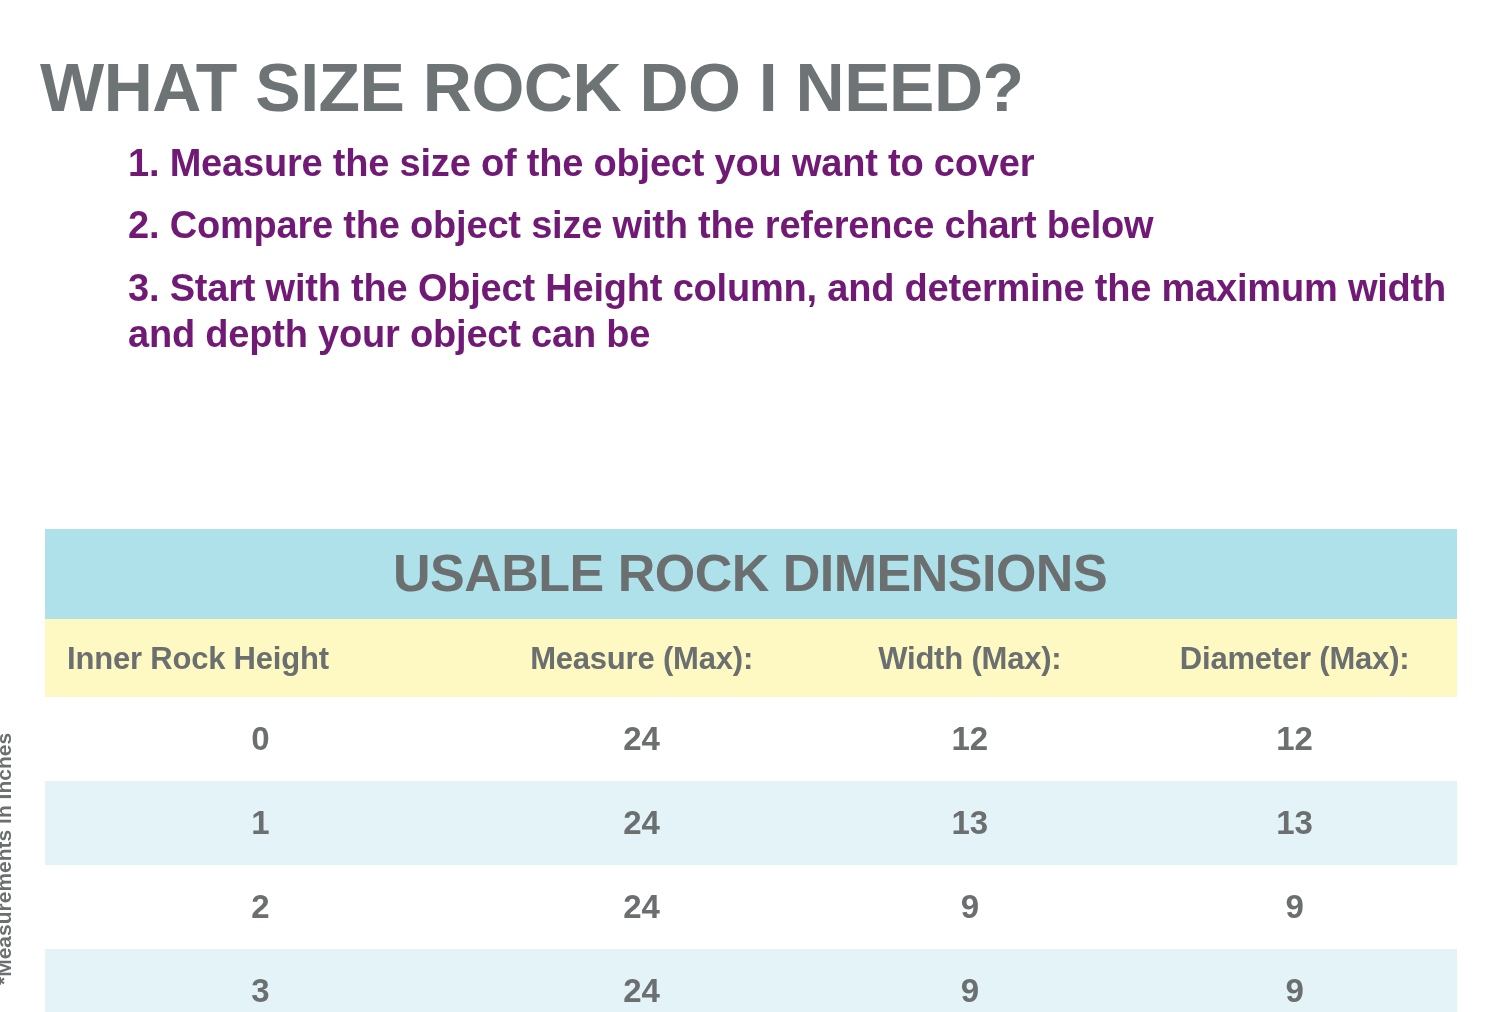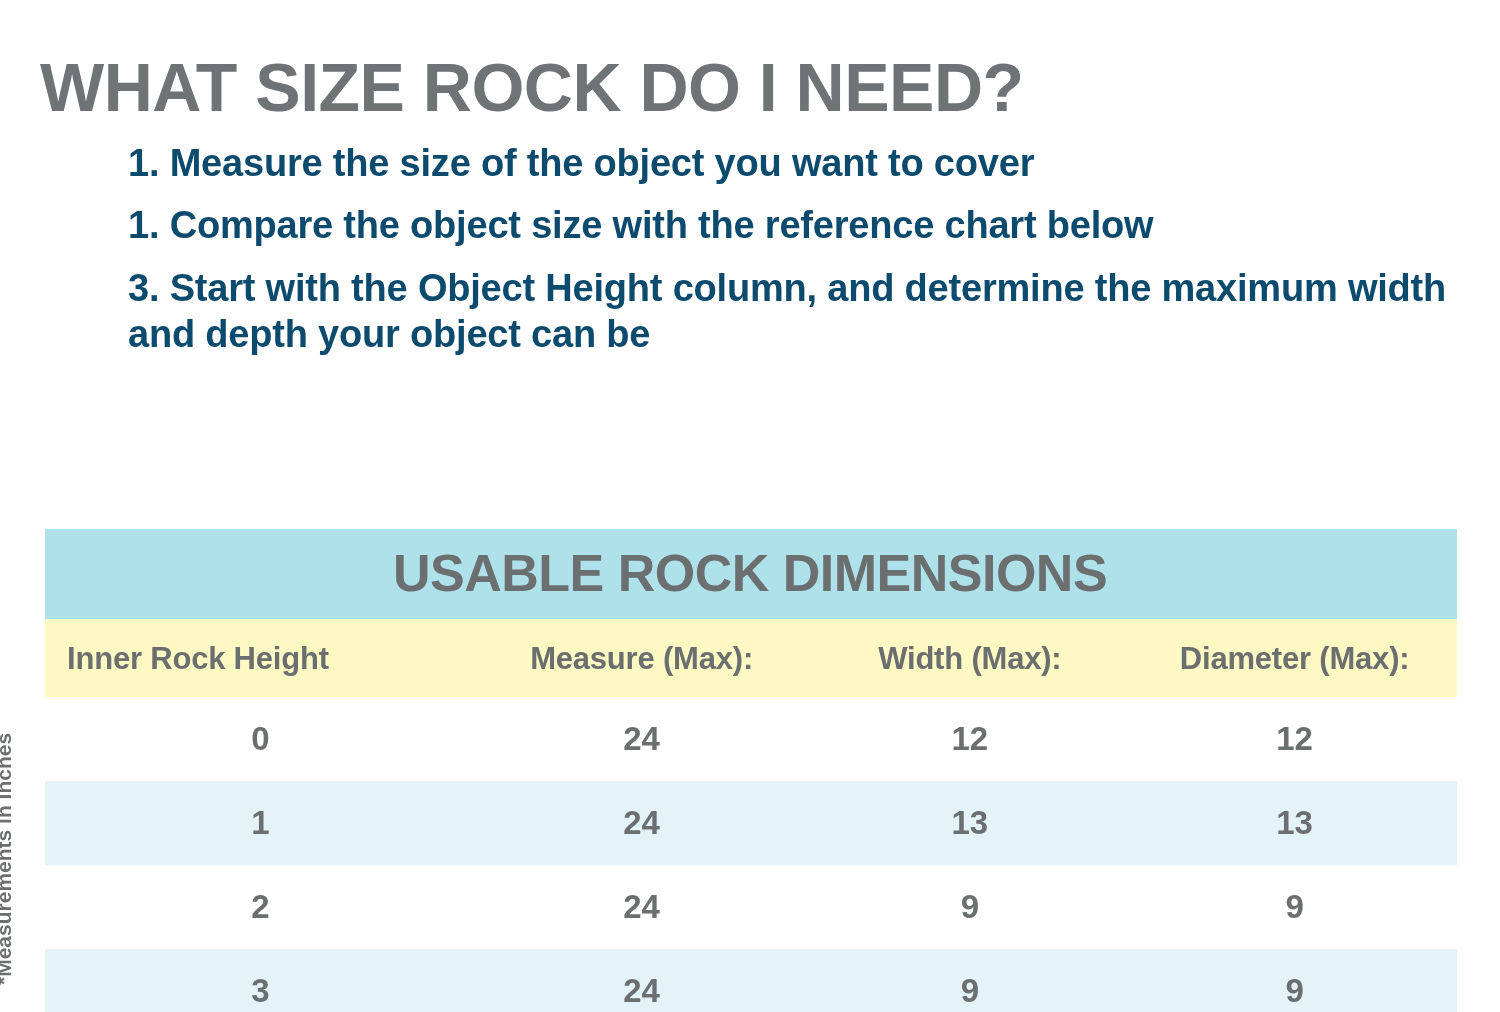--- a/index.html
+++ b/index.html
@@ -39,21 +39,21 @@
   
   .steps {
     position: absolute;
     left: 128px;
     top: 140px;
     width: 1330px;
   }
   .step {
     font-size: 38px;
     font-weight: bold;
-    color: #0c4a6e;
+    color: #701a75;
     line-height: 1.22;
     margin-bottom: 16px;
     letter-spacing: -0.2px;
   }
   .step.multi {
     margin-bottom: 21px;
   }
 
   
   .side-note {
@@ -132,21 +132,21 @@
 </style>
 </head>
 <body>
 
 <div class="page">
 
   <h1 class="main-title">WHAT SIZE ROCK DO I NEED?</h1>
 
   <div class="steps">
     <div class="step">1. Measure the size of the object you want to cover</div>
-    <div class="step">1. Compare the object size with the reference chart below</div>
+    <div class="step">2. Compare the object size with the reference chart below</div>
     <div class="step multi">3. Start with the Object Height column, and determine the maximum width and depth your object can be</div>
   </div>
 
   <div class="side-note">
     <span class="side-note-inner">*Measurements in Inches</span>
   </div>
 
   <div class="table-wrap">
     <table class="rock-table">
       <caption>USABLE ROCK DIMENSIONS</caption>

